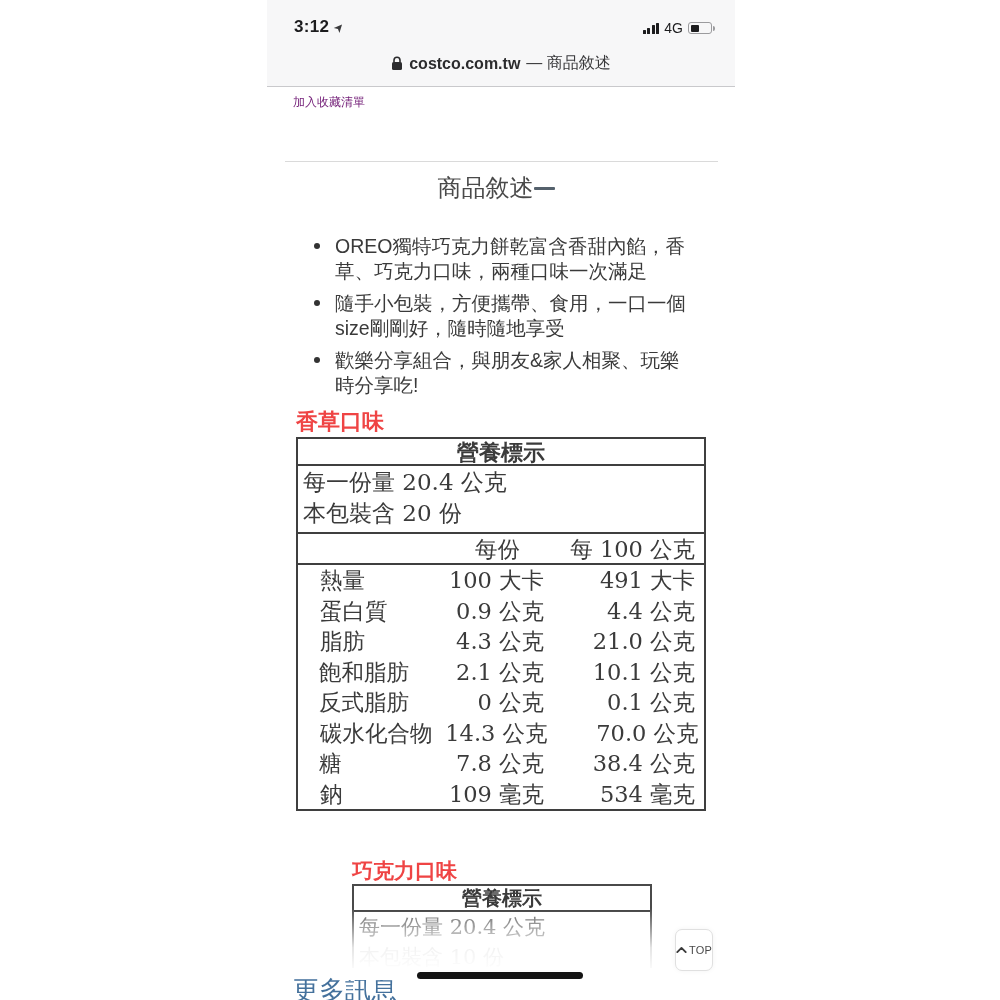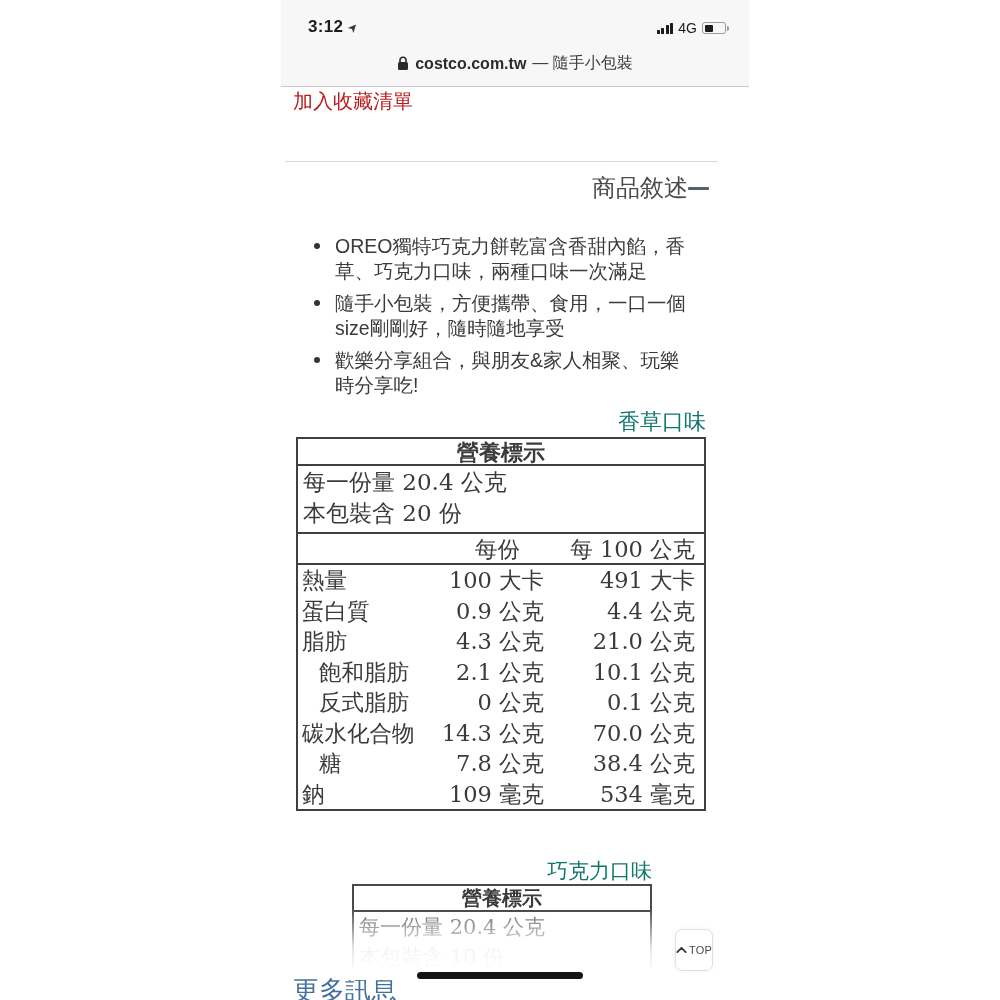--- a/index.html
+++ b/index.html
@@ -1,69 +1,69 @@
 <!DOCTYPE html>
 <html><head>
 <meta charset="utf-8">
 <style>
   * { margin:0; padding:0; box-sizing:border-box; }
   html,body { width:1000px; height:1000px; background:#ffffff; overflow:hidden;
               font-family:"Liberation Sans", sans-serif; }
   .phone { position:absolute; left:265px; top:0; width:468px; height:1000px; background:#fff; }
 
   
-  .chrome-top { position:absolute; top:0; left:16px; width:468px; height:87px;
+  .chrome-top { position:absolute; top:0; left:2px; width:468px; height:87px;
                 background:#f7f7f8; border-bottom:1px solid #c9c9cc; }
   .time-row { position:absolute; top:17px; left:27px; display:flex; align-items:center; gap:4px; }
   .time { font-size:17px; font-weight:bold; color:#1c1c1e; letter-spacing:.3px; }
   .loc-arrow { display:inline-block; font-size:12px; color:#3a3a3c; transform:rotate(-48deg) translateY(1px); }
   .status-icons { position:absolute; top:20px; right:20px; display:flex; align-items:center; gap:5px; }
   .sigbars { display:flex; align-items:flex-end; gap:1.5px; height:11px; }
   .sigbars i { display:block; width:3px; background:#1c1c1e; border-radius:.5px; }
   .sigbars i:nth-child(1){height:4px}.sigbars i:nth-child(2){height:6px}
   .sigbars i:nth-child(3){height:8.5px}.sigbars i:nth-child(4){height:11px}
   .nettype { font-size:14px; color:#1c1c1e; }
   .bat { position:relative; width:24px; height:12px; border:1px solid #9b9b9e; border-radius:3px; margin-right:3px; }
   .bat .fill { position:absolute; left:1.5px; top:1.5px; bottom:1.5px; width:8px; background:#1c1c1e; border-radius:1px; }
   .bat .nub { position:absolute; right:-4px; top:3px; width:2.5px; height:5px; background:#9b9b9e; border-radius:0 2px 2px 0; }
   .url-row { position:absolute; top:53px; left:0; width:100%; display:flex; justify-content:center;
              align-items:center; gap:6px; }
   .url-text { font-size:16px; font-weight:600; color:#2c2c2e; }
   .url-privacy { font-size:16px; font-weight:400; color:#3a3a3c; }
 
   
-  .fav-link { position:absolute; top:88px; left:28px; font-size:20px; color:#b91c1c; cursor:pointer; }
+  .fav-link { position:absolute; top:94px; left:28px; font-size:12px; color:#701a75; cursor:pointer; }
   .divider { position:absolute; top:161px; left:20px; width:433px; height:1px; background:#dadada; }
   .section-row { position:absolute; top:170px; left:18px; width:438px; height:36px;
-                 display:flex; justify-content:flex-end; align-items:center; }
+                 display:flex; justify-content:center; align-items:center; }
   .section-title { font-size:24px; color:#4a4a4a; }
   .minus-icon { width:21px; height:3px; background:#55616c; border-radius:1px; margin-right:12px; }
 
   .bullets { position:absolute; top:234px; left:28px; width:400px; list-style:none; }
   .bullets li { display:flex; margin-bottom:8px;justify-content:flex-end; }
   .bullets .dot { flex:none; width:6px; height:6px; border-radius:50%; background:#333; margin:9px 15px 0 2px; }
   .bullets .txt { font-size:19.5px; line-height:24.5px; color:#3a3a3a; width:358px; }
 
   
   .serif { font-family:"DejaVu Serif","Liberation Serif",serif; }
-  .flavor-title { position:absolute; text-align:right; font-weight:normal; font-size:22px; color:#0f766e; }
+  .flavor-title { position:absolute; text-align:left; font-weight:bold; font-size:22px; color:#ef4444; }
   .v-title { top:407px; left:31px; width:410px; }
   .c-title { top:857px; left:87px; width:300px; font-size:21px; }
 
   .ntable { position:absolute; background:#fff; border:2px solid #3f3f3f; color:#3b3b3b; }
   .v-table { top:437px; left:31px; width:410px; }
   .nt-head { height:27px; line-height:26px; text-align:center; font-weight:bold;
              font-size:22px; border-bottom:2px solid #3f3f3f; }
   .nt-serv { border-bottom:2px solid #3f3f3f; padding:1px 0 3px 5px; }
   .nt-serv div { font-size:23px; line-height:31px; }
   .nt-grid { display:grid; grid-template-columns:1fr 115px 160px; }
   .nt-cols { height:31px; line-height:31px; font-size:22.5px; border-bottom:2px solid #3f3f3f; }
   .nt-cols .c1 { padding-right:24px; }
   .nt-row { height:30.5px; line-height:30.5px; font-size:22.5px; }
-  .lab { padding-left:4px; white-space:nowrap; }
+  .lab { padding-left:22px; white-space:nowrap; }
   .lab.ind { padding-left:21px; }
   .c1,.c2 { text-align:right; white-space:nowrap; }
   .c2 { padding-right:9px; }
 
   .c-table { top:884px; left:87px; width:300px; height:84px; overflow:hidden; border-bottom:none; border-color:#4a4a4a; }
   .c-table .nt-head { height:26px; line-height:25px; font-size:20px; border-bottom-width:2px; }
   .c-table .nt-serv-line { font-size:21px; line-height:30px; padding-left:5px; }
   .c-table .fade1 { opacity:.8; }
   .c-table .fade2 { opacity:.45; }
   .fade-overlay { position:absolute; top:908px; left:80px; width:316px; height:72px; z-index:5;
@@ -101,21 +101,21 @@
           <span class="fill"></span>
           <span class="nub"></span>
         </span>
     </div>
     <div class="url-row">
       <svg width="12" height="15" viewBox="0 0 12 15">
         <path d="M3 6 V4.2 a3 3 0 0 1 6 0 V6" fill="none" stroke="#2c2c2e" stroke-width="1.6"></path>
         <rect x="1" y="6" width="10" height="8" rx="1.5" fill="#2c2c2e"></rect>
       </svg>
       <span class="url-text">costco.com.tw</span>
-      <span class="url-privacy">— 隨手小包裝</span>
+      <span class="url-privacy">— 商品敘述</span>
     </div>
   </div>
 
   <a class="fav-link">加入收藏清單</a>
 
   <div class="divider"></div>
 
   <div class="section-row">
     <span class="section-title">商品敘述</span>
     <span class="minus-icon"></span>

